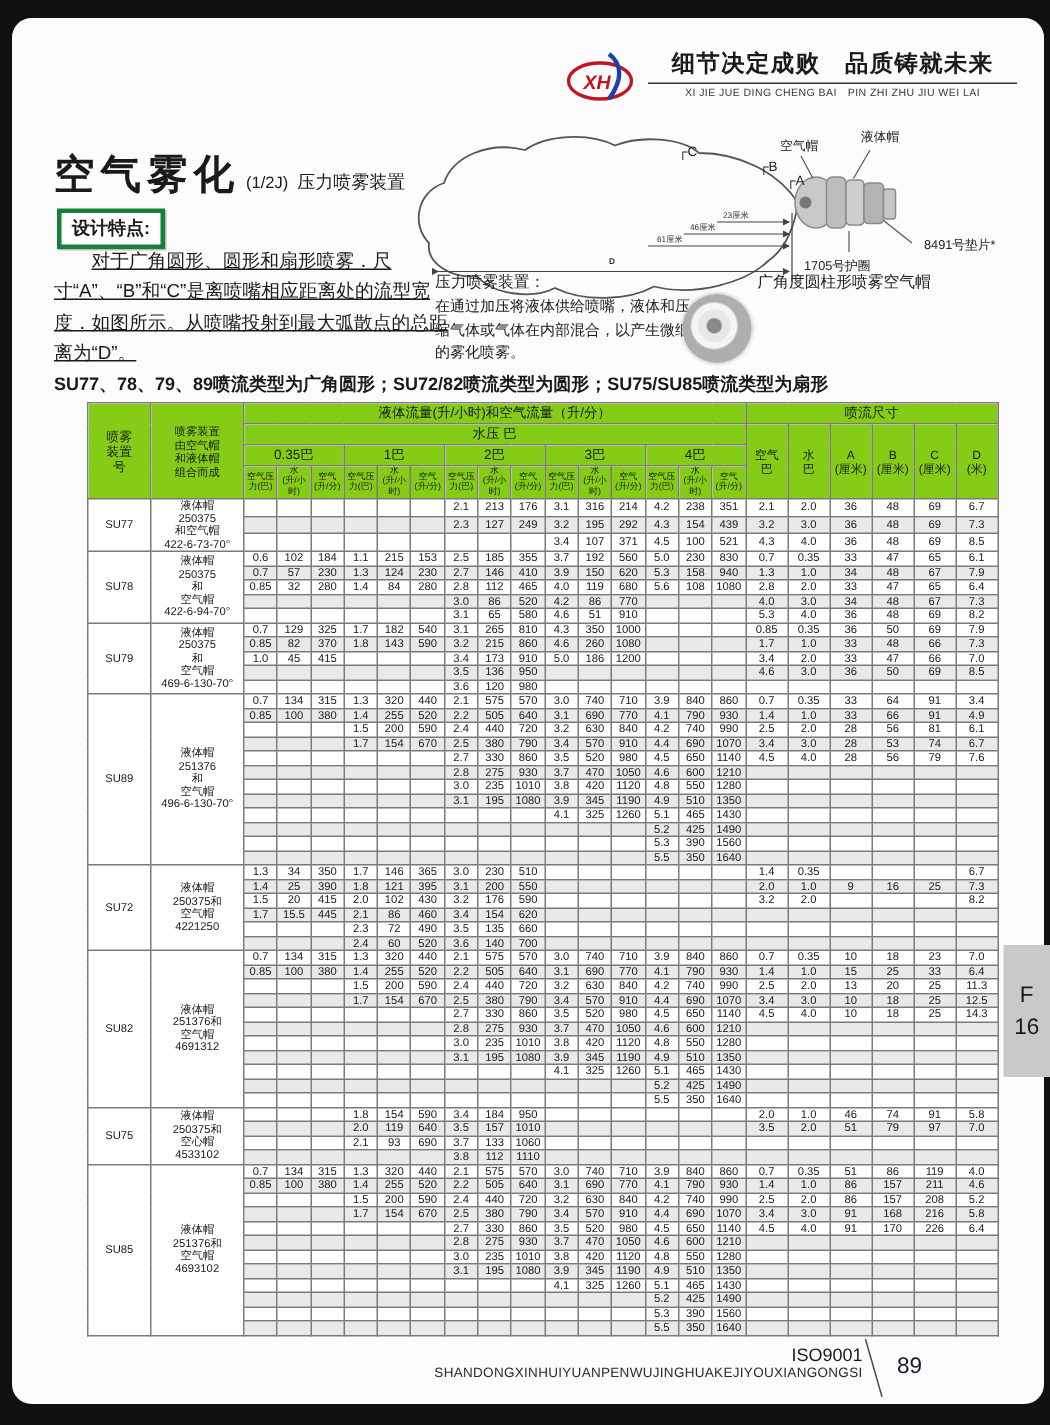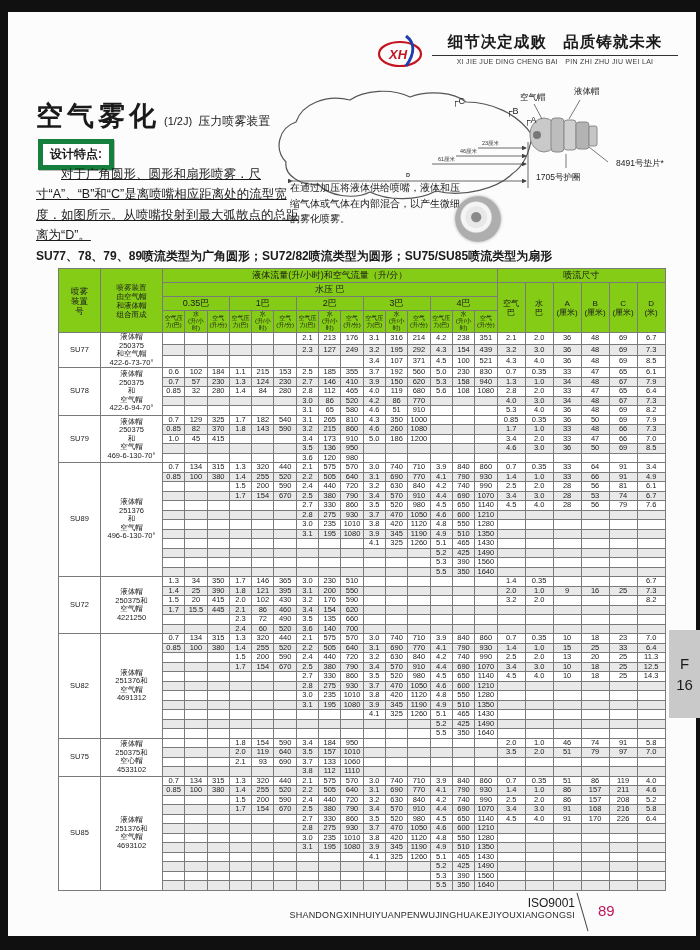--- a/index.html
+++ b/index.html
@@ -1,33 +1,33 @@
 <!DOCTYPE html>
 <html><head>
 <meta charset="utf-8">
 <style>
   html,body{margin:0;padding:0;}
   body{width:700px;height:950px;position:relative;background:#101010;overflow:hidden;
        font-family:"Liberation Sans","DejaVu Sans",sans-serif;color:#1a1a1a;}
-  .page{position:absolute;left:8px;top:12px;right:4px;bottom:14px;background:#fcfcfc;}
+  .page{position:absolute;left:8px;top:12px;right:4px;bottom:14px;background:#fcfcfc;border-radius:13px;}
 
   
   .brand-logo{position:absolute;left:368px;top:22px;}
   .slogan{position:absolute;left:424px;top:20px;width:246px;text-align:center;}
   .slogan-cn{font-size:15.5px;font-weight:bold;letter-spacing:1px;white-space:nowrap;}
   .slogan-rule{border:0;border-top:1.5px solid #333;margin:2px 0 1px 0;}
   .slogan-en{font-size:7px;color:#3a3a3a;letter-spacing:0.3px;white-space:nowrap;}
 
   
   .title-row{position:absolute;left:28px;top:86px;white-space:nowrap;}
   .title-main{font-size:27px;font-weight:bold;letter-spacing:4px;}
   .title-code{font-size:11px;margin-left:4px;}
   .title-sub{font-size:12px;margin-left:6px;}
 
-  .design-badge{position:absolute;left:30px;top:127px;display:inline-block;border:5px solid #15803d;
+  .design-badge{position:absolute;left:30px;top:127px;display:inline-block;border:3px solid #15803d;
      background:#fff;padding:2px 7px;font-size:12px;font-weight:bold;box-shadow:1px 1px 0 #bbb;}
   .design-text{position:absolute;left:28px;top:152px;width:270px;font-size:12.5px;line-height:1.62;
      text-indent:2em;margin:0;text-decoration:underline;}
 
   
   .diagram{position:absolute;left:252px;top:76px;}
   .diag-label{position:absolute;font-size:9px;color:#222;white-space:nowrap;}
   .diag-label.small{font-size:8.5px;}
   .diag-label.tiny{font-size:5.5px;color:#333;}
   .note{position:absolute;width:176px;font-size:10px;line-height:1.55;}
@@ -54,21 +54,21 @@
   td.dev{font-size:8px;background:#fff;}
   td.cap{font-size:7px;line-height:8.5px;white-space:pre-line;background:#fff;}
   tr.alt td{background:#e9e9e9;}
   tr.gfirst td{border-top:1.5px solid #333;}
   table.data{border:1.5px solid #333;}
 
   
   .footer-iso{position:absolute;top:884px;right:121px;font-size:12px;text-align:right;}
   .footer-co{position:absolute;top:898px;right:121px;font-size:9px;letter-spacing:0.2px;text-align:left;white-space:nowrap;color:#2a2a2a;}
   .footer-line{position:absolute;left:574px;top:880px;width:1px;height:40px;background:#444;transform:rotate(-16deg);}
-  .footer-page{position:absolute;left:590px;top:890px;font-size:15px;color:#be185d;}
+  .footer-page{position:absolute;left:590px;top:890px;font-size:15px;color:#0f172a;}
 
   
   .side-tab{position:absolute;right:0;top:630px;width:31px;height:88px;background:#c9c9c9;
      display:flex;flex-direction:column;align-items:center;justify-content:center;gap:4px;
      font-size:15px;color:#1a1a1a;z-index:9;}
 </style>
 </head>
 <body>
 
 <div class="page">
@@ -126,24 +126,26 @@
   <div class="diag-label small" style="left:512px;top:80px;">空气帽</div>
   <div class="diag-label small" style="left:566px;top:74px;">液体帽</div>
   <div class="diag-label small" style="left:572px;top:146px;margin-left:36px;">8491号垫片*</div>
   <div class="diag-label small" style="left:528px;top:160px;">1705号护圈</div>
   <div class="diag-label tiny" style="left:474px;top:128px;">23厘米</div>
   <div class="diag-label tiny" style="left:452px;top:136px;">46厘米</div>
   <div class="diag-label tiny" style="left:430px;top:144px;">61厘米</div>
   <div class="diag-label tiny" style="left:398px;top:160px;font-weight:bold;">D</div>
 
   <div class="note" style="left:282px;top:168px;">
+    <div class="note-title">压力喷雾装置：</div>
     <div>在通过加压将液体供给喷嘴，液体和压缩气体或气体在内部混合，以产生微细的雾化喷雾。</div>
   </div>
   <div class="nozzle-photo"></div>
   <div class="note" style="left:497px;top:168px;">
+    <div class="note-title">广角度圆柱形喷雾空气帽</div>
   </div>
 
   <div class="table-intro">SU77、78、79、89喷流类型为广角圆形；SU72/82喷流类型为圆形；SU75/SU85喷流类型为扇形</div>
   <div class="tablewrap">
     <table class="data">
       <colgroup>
         <col style="width:42px">
           <col style="width:62px">
         <col span="15" style="width:22.3px">
         <col span="6" style="width:28px">

